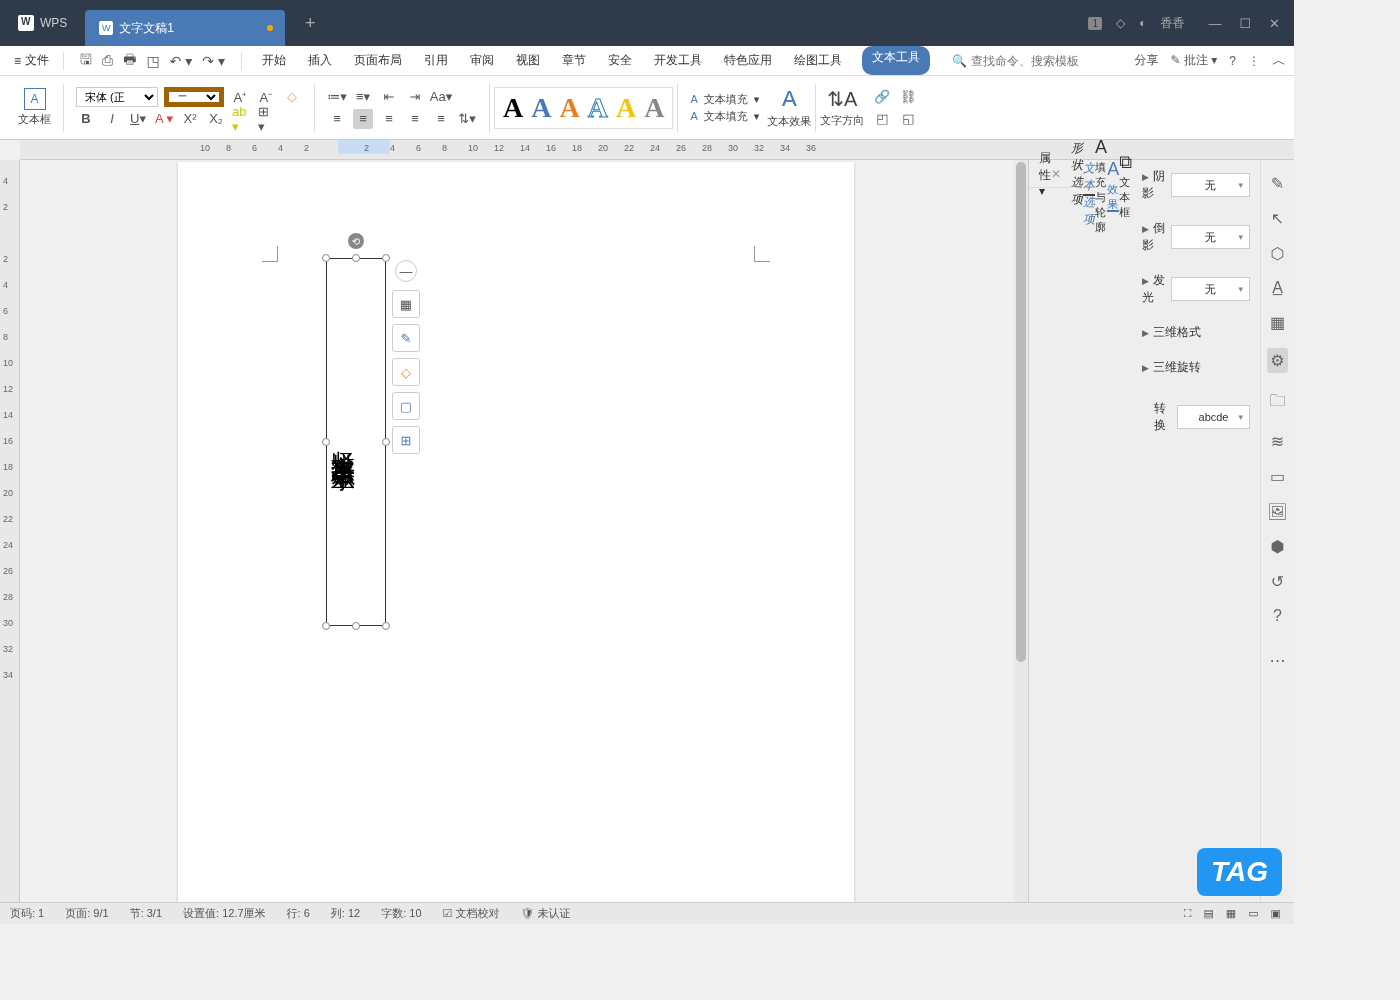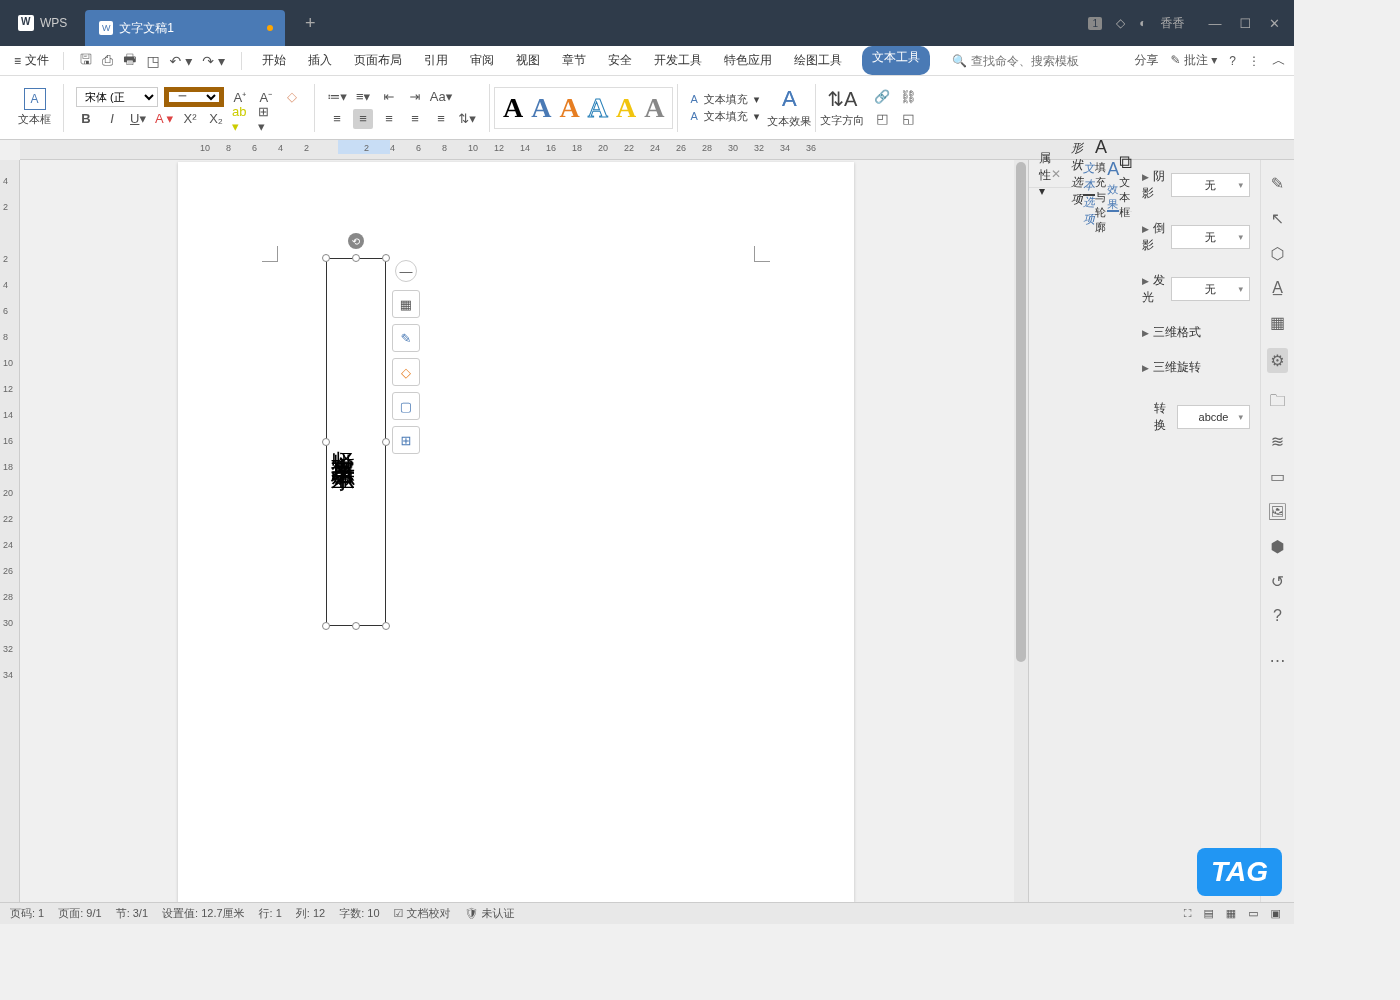--- a/index.html
+++ b/index.html
@@ -100,21 +100,21 @@
 .prop-select{width:96px;height:24px;border:1px solid #ccc;background:#fff;font-size:11px;text-align:center;display:flex;align-items:center;justify-content:center;position:relative;cursor:pointer;}
 .prop-select::after{content:"▾";position:absolute;right:6px;font-size:9px;color:#888;}
 .prop-select.wide{width:76px;}
 
 
 .icon-rail{width:34px;background:#eeeeee;border-left:1px solid #ddd;display:flex;flex-direction:column;align-items:center;gap:16px;padding-top:14px;color:#666;font-size:16px;}
 .icon-rail span{cursor:pointer;}
 .icon-rail .rail-active{background:#d5d5d5;border-radius:3px;padding:3px;}
 
 
-.statusbar{height:22px;background:#e8e8e8;border-top:1px solid #ccc;display:flex;align-items:center;font-size:11px;color:#555;padding:0 10px;gap:14px;position:absolute;bottom:0;left:0;right:0;}
+.statusbar{height:22px;background:#e8e8e8;border-top:1px solid #ccc;display:flex;align-items:center;font-size:11px;color:#555;padding:0 10px;gap:21px;position:absolute;bottom:0;left:0;right:0;}
 .statusbar .spacer{flex:1;}
 .statusbar .view-btns{display:flex;gap:6px;}
 .statusbar .view-btns span{cursor:pointer;padding:0 3px;}
 
 
 .watermark{position:absolute;right:12px;bottom:28px;display:flex;align-items:center;gap:8px;}
 .watermark .txt1{color:#e53935;font-size:24px;font-weight:bold;}
 .watermark .txt2{color:#4a7ab5;font-size:15px;}
 .watermark .tag{background:#2196f3;color:#fff;font-size:28px;font-weight:bold;padding:8px 14px;border-radius:8px;font-style:italic;}
 </style>
@@ -414,21 +414,21 @@
     <span>?</span>
     <span style="margin-top:10px;">⋯</span>
   </div>
 </div>
 
 <div class="statusbar">
   <span>页码: 1</span>
   <span>页面: 9/1</span>
   <span>节: 3/1</span>
   <span>设置值: 12.7厘米</span>
-  <span>行: 1</span>
+  <span>行: 6</span>
   <span>列: 12</span>
   <span>字数: 10</span>
   <span>☑ <span>文档校对</span></span>
   <span>🛡 <span>未认证</span></span>
   <div class="spacer"></div>
   <div class="view-btns">
     <span>⛶</span>
     <span>▤</span>
     <span>▦</span>
     <span>▭</span>

